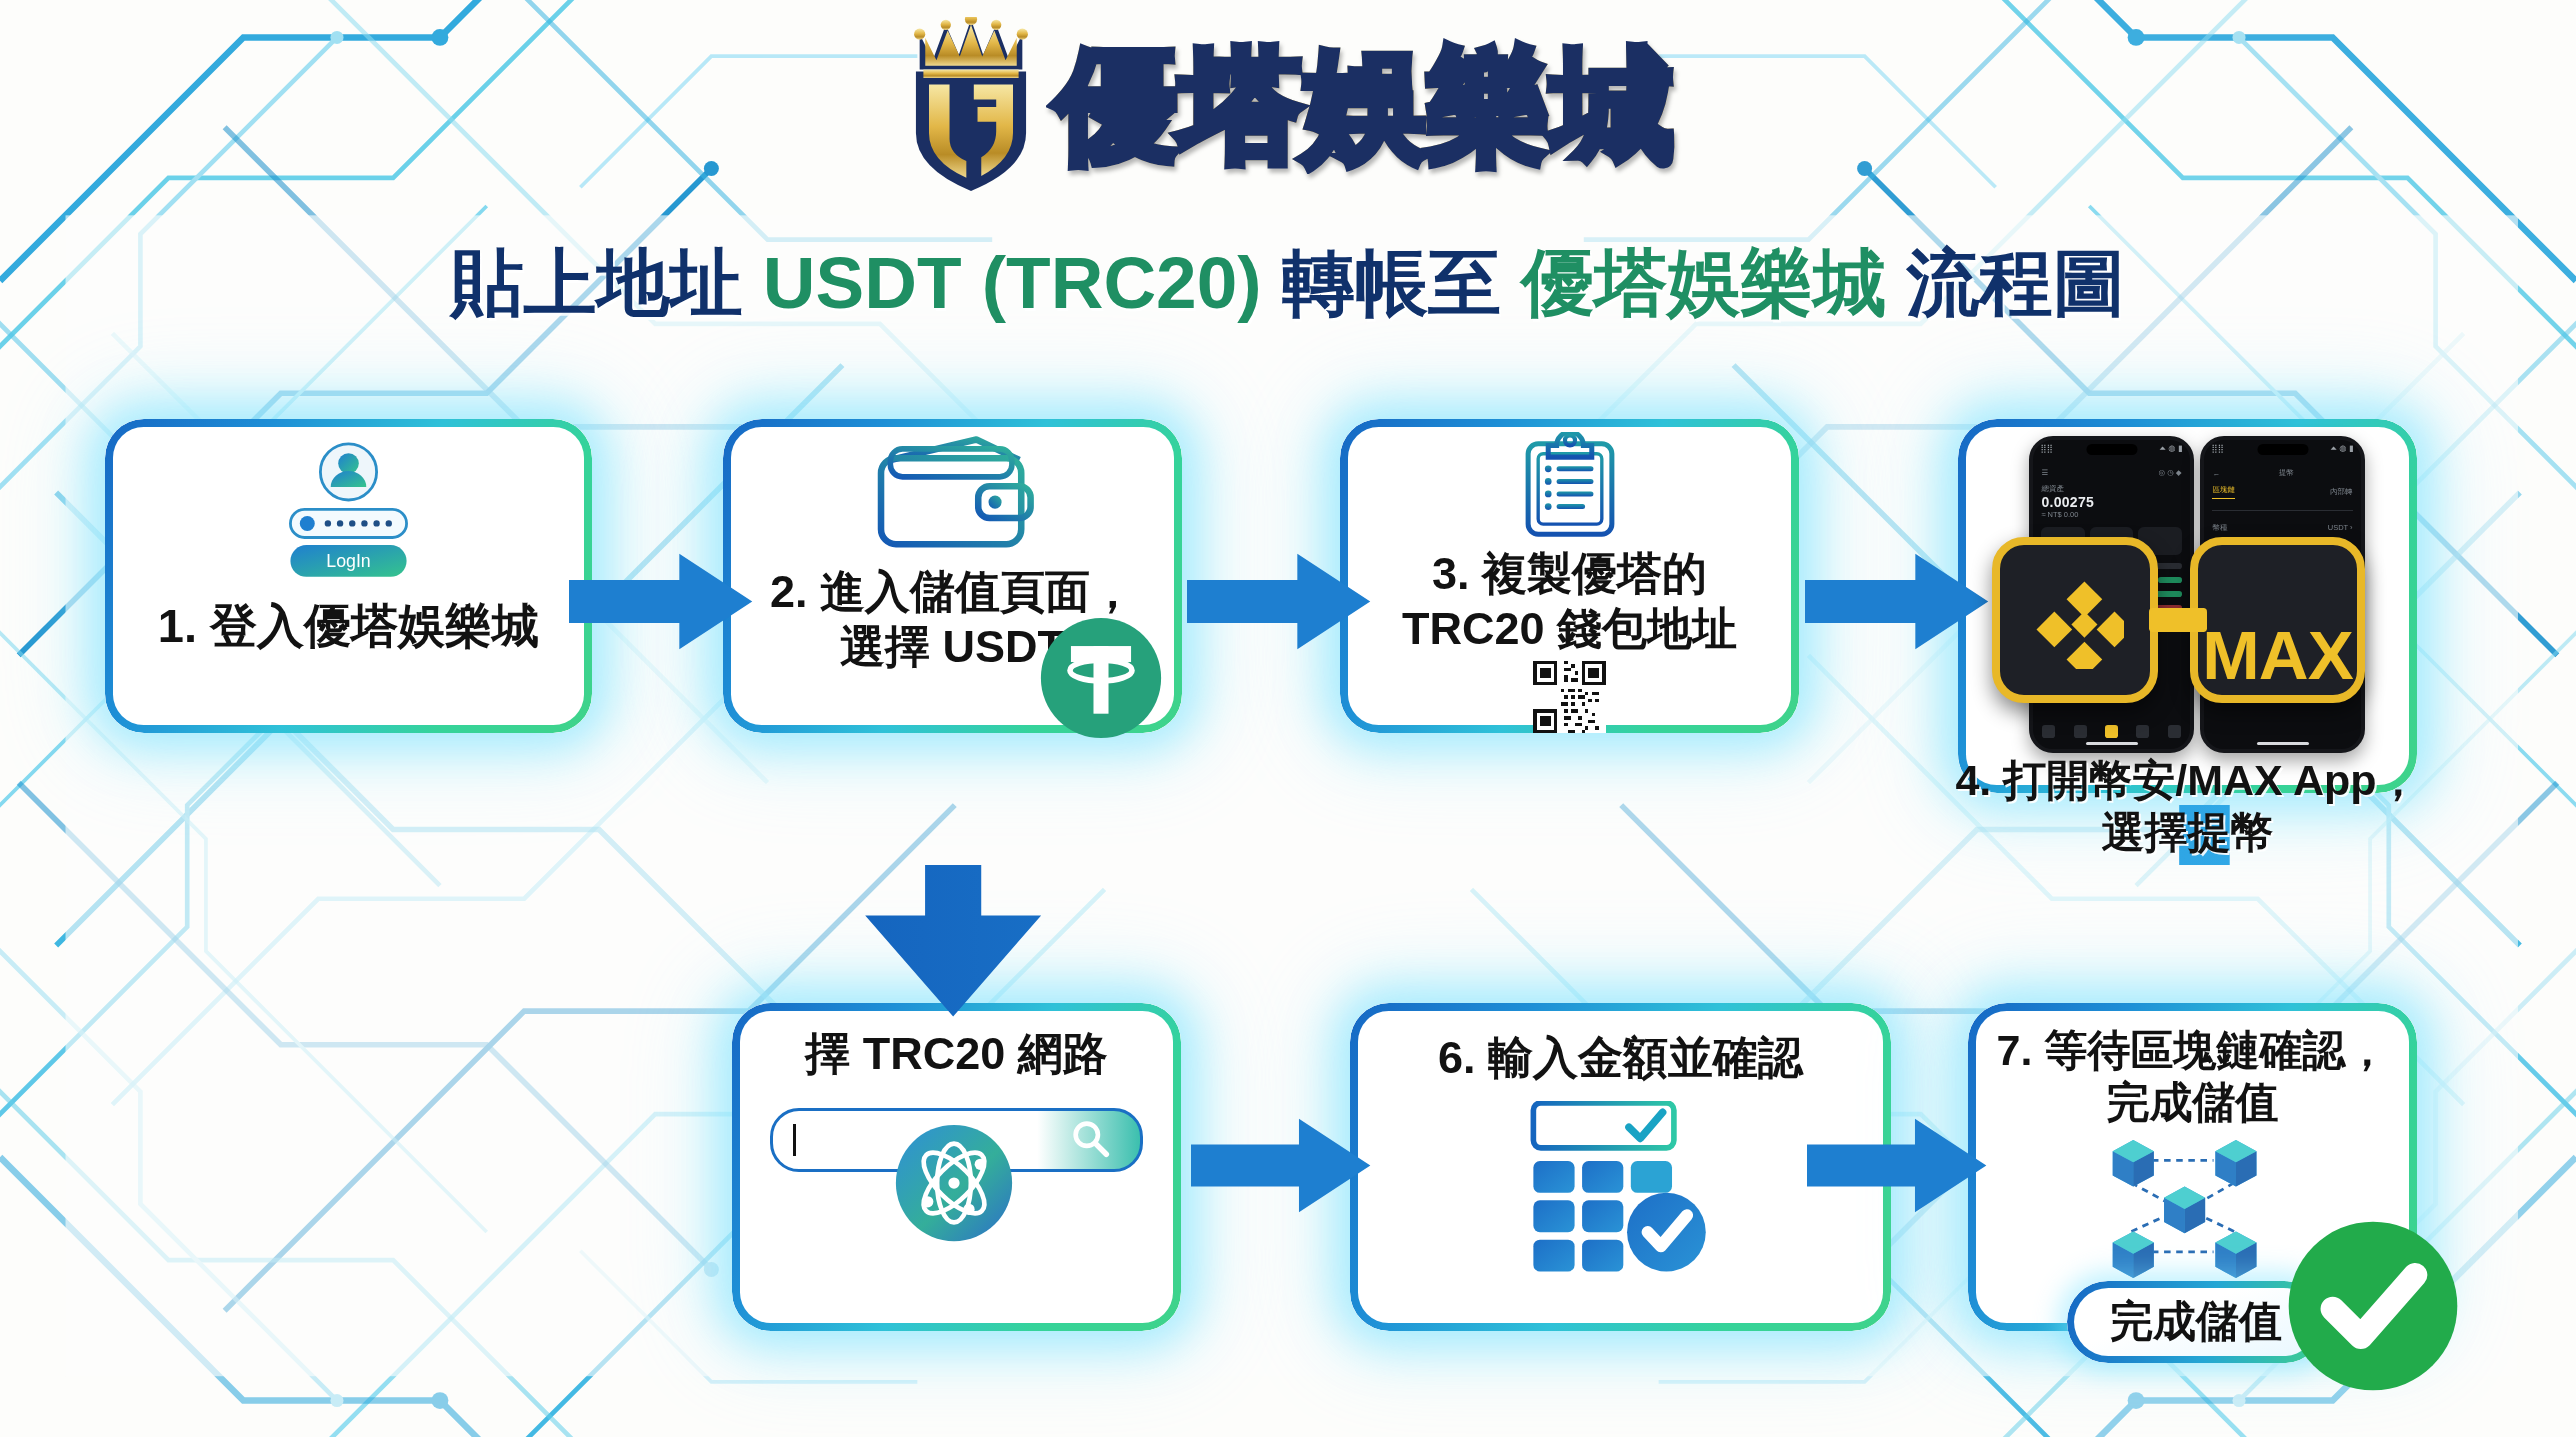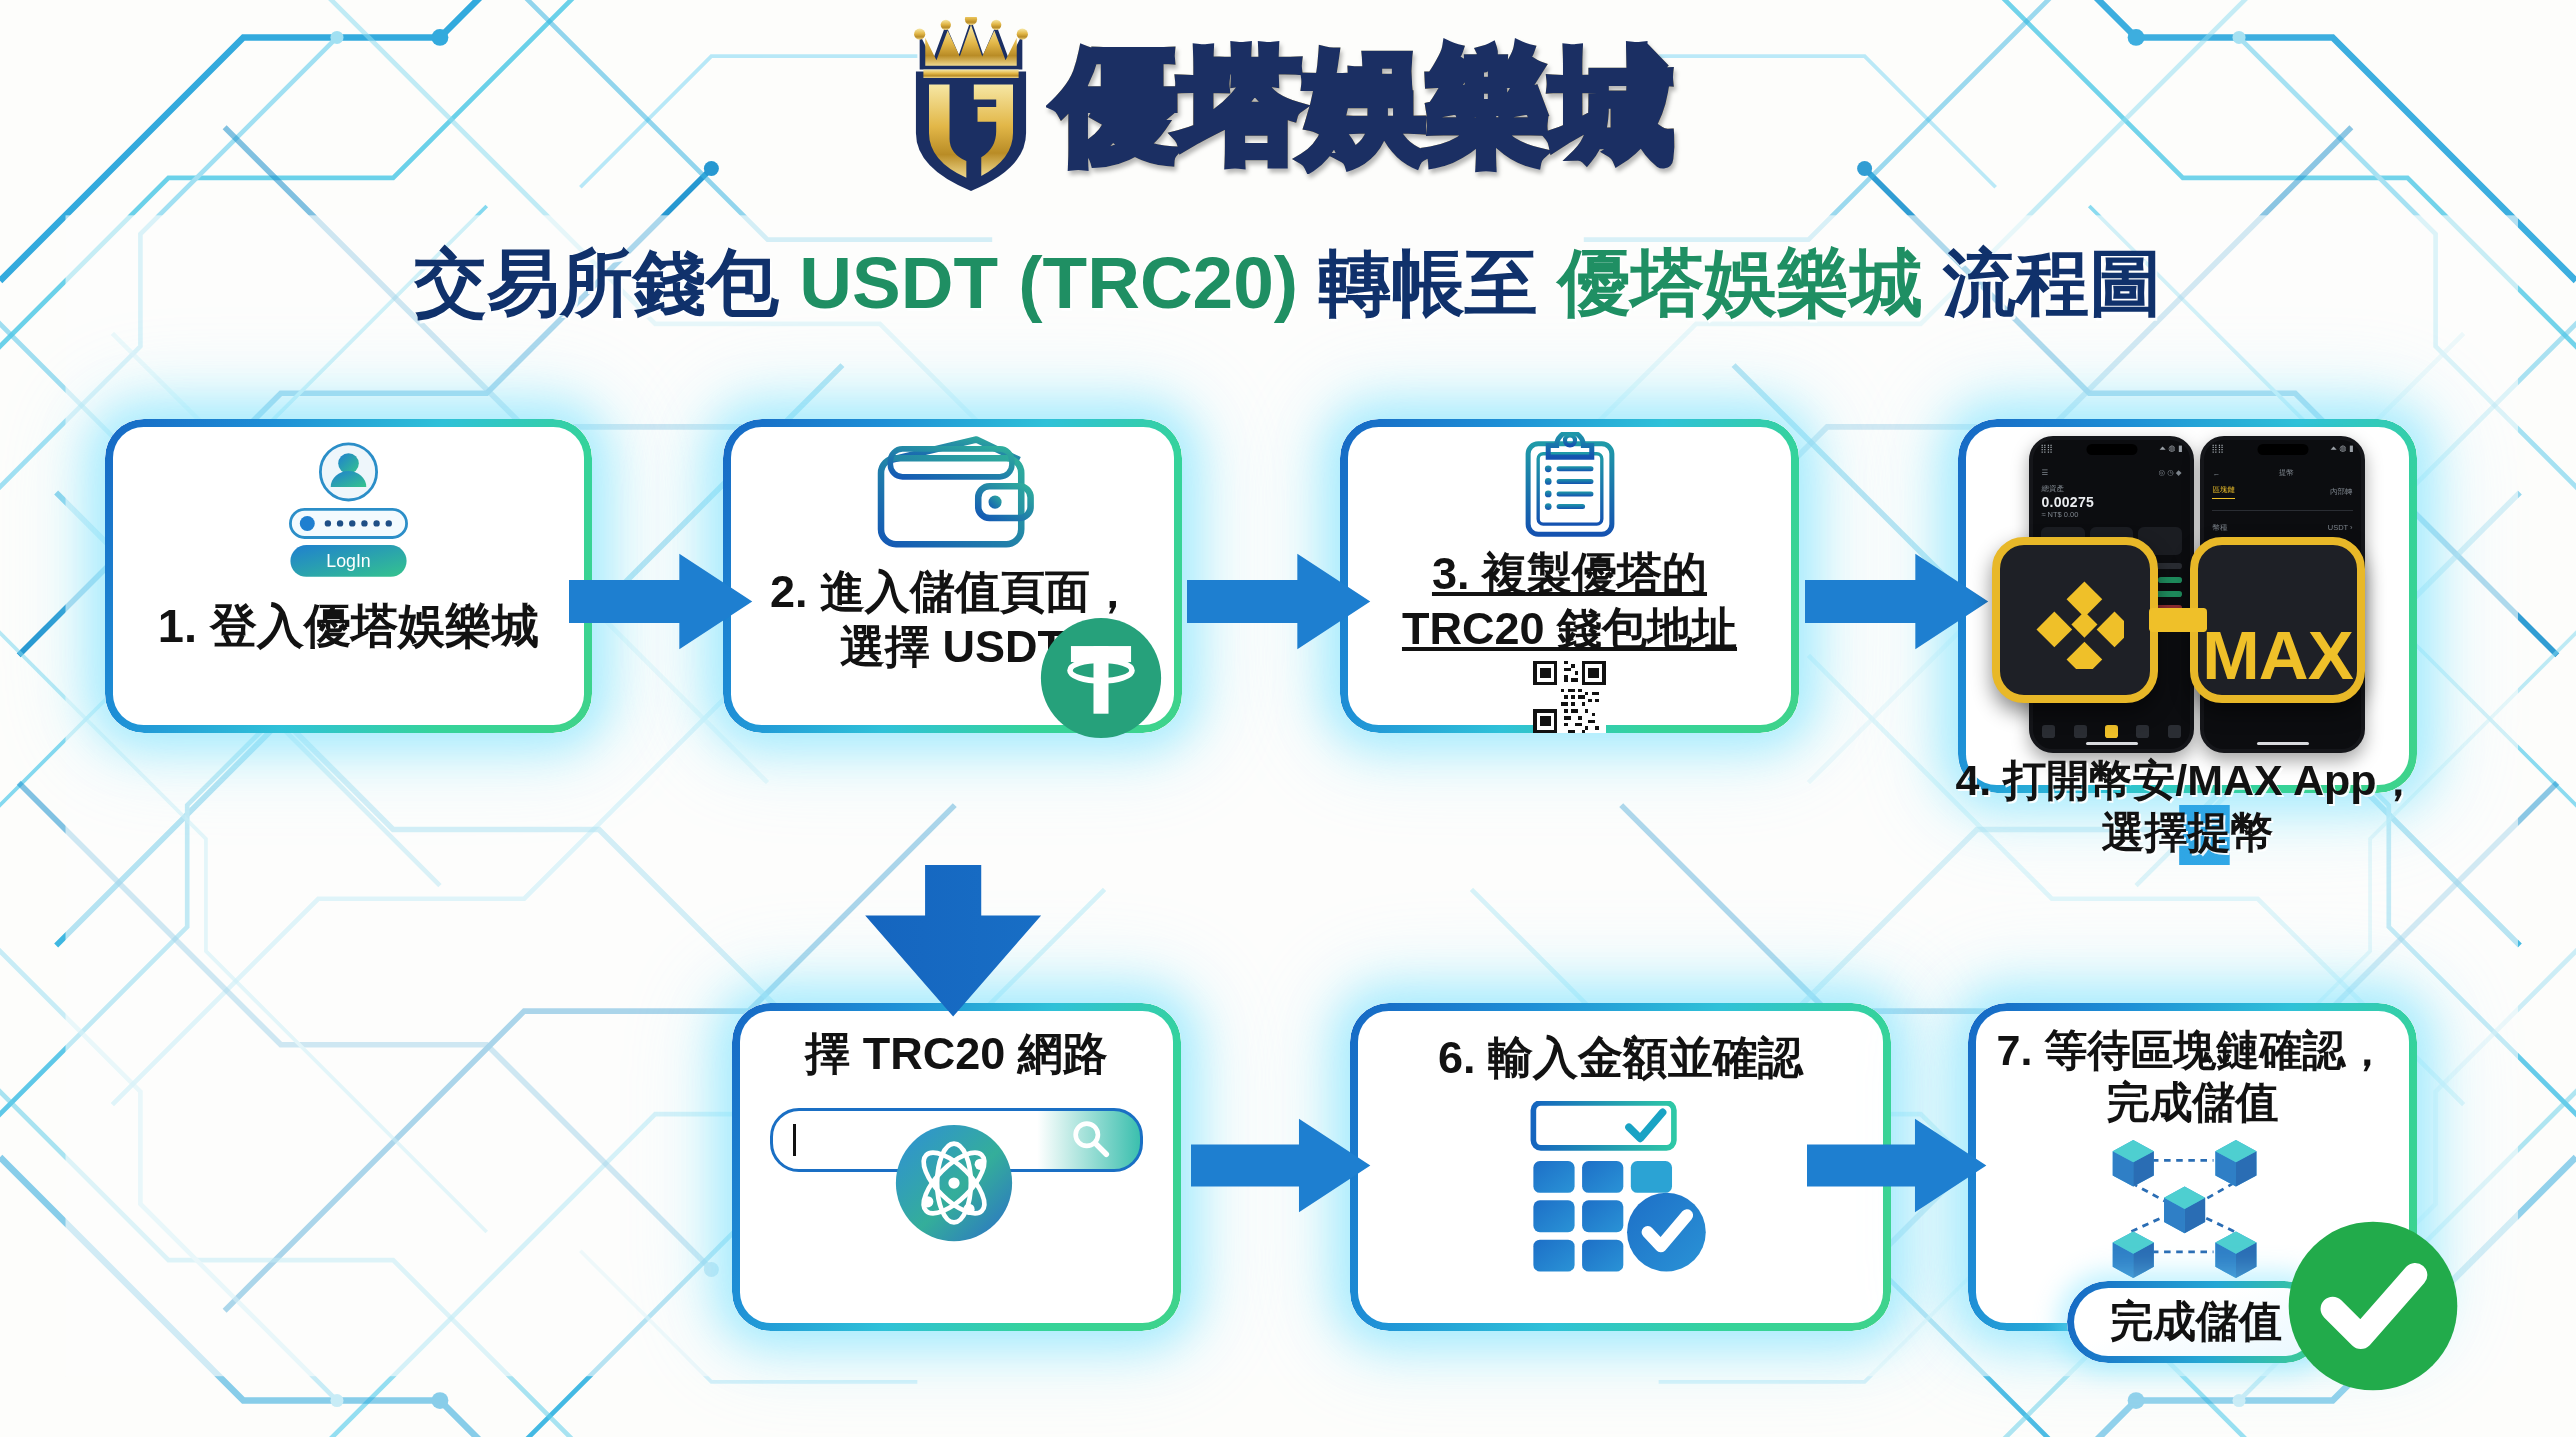--- a/index.html
+++ b/index.html
@@ -161,21 +161,21 @@
       <circle cx="130" cy="18" r="6" fill="url(#goldg)"></circle>
       <rect x="24" y="56" width="102" height="9" fill="url(#goldg)"></rect>
       <path d="M30 72 L52 72 L52 130 Q52 146 70 154 L70 172 Q30 154 30 124 Z" fill="url(#goldg)"></path>
       <path d="M78 72 L120 72 L120 124 Q120 152 86 170 L86 150 Q102 140 102 122
                L102 112 L82 112 L82 96 L102 96 L102 88 L78 88 Z" fill="url(#goldg)"></path>
     </svg>
     <div class="brand-text">優塔娛樂城</div>
   </div>
 
   <div class="headline">
-    <span class="hl-navy">交易所錢包 </span><span class="hl-green">USDT (TRC20)</span><span class="hl-navy"> 轉帳至 </span><span class="hl-green">優塔娛樂城</span><span class="hl-navy"> 流程圖</span>
+    <span class="hl-navy">貼上地址 </span><span class="hl-green">USDT (TRC20)</span><span class="hl-navy"> 轉帳至 </span><span class="hl-green">優塔娛樂城</span><span class="hl-navy"> 流程圖</span>
   </div>
 
   <svg class="arrow-h" style="left:569px;top:550px;" width="187" height="103" viewBox="0 0 200 110">
     <path d="M0 32 L118 32 L118 4 L196 55 L118 106 L118 78 L0 78 Z" fill="#1e7fd0"></path>
   </svg>
   <svg class="arrow-h" style="left:1187px;top:550px;" width="187" height="103" viewBox="0 0 200 110">
     <path d="M0 32 L118 32 L118 4 L196 55 L118 106 L118 78 L0 78 Z" fill="#1e7fd0"></path>
   </svg>
   <svg class="arrow-h" style="left:1805px;top:550px;" width="187" height="103" viewBox="0 0 200 110">
     <path d="M0 32 L118 32 L118 4 L196 55 L118 106 L118 78 L0 78 Z" fill="#1e7fd0"></path>
@@ -276,21 +276,21 @@
           <circle cx="34" cy="44" r="4"></circle>
             <rect x="44" y="41" width="44" height="6" rx="3"></rect>
           <circle cx="34" cy="59" r="4"></circle>
             <rect x="44" y="56" width="44" height="6" rx="3"></rect>
           <circle cx="34" cy="74" r="4"></circle>
             <rect x="44" y="71" width="44" height="6" rx="3"></rect>
           <circle cx="34" cy="89" r="4"></circle>
             <rect x="44" y="86" width="34" height="6" rx="3"></rect>
         </g>
       </svg>
-      <div class="step-text" style="font-size:45px;margin-top:8px;text-decoration:underline;">
+      <div class="step-text" style="font-size:45px;margin-top:8px;">
         <div>3. 複製優塔的</div>
         <div>TRC20 錢包地址</div>
       </div>
       <svg width="81" height="81" viewBox="0 0 21 21" shape-rendering="crispEdges" style="margin-top:3.7px;">
         <rect width="21" height="21" fill="#ffffff"></rect>
         <g fill="#111111">
           <path d="M0 0h7v7h-7z"></path>
             <path d="M14 0h7v7h-7z"></path>
             <path d="M0 14h7v7h-7z"></path>
         </g>

